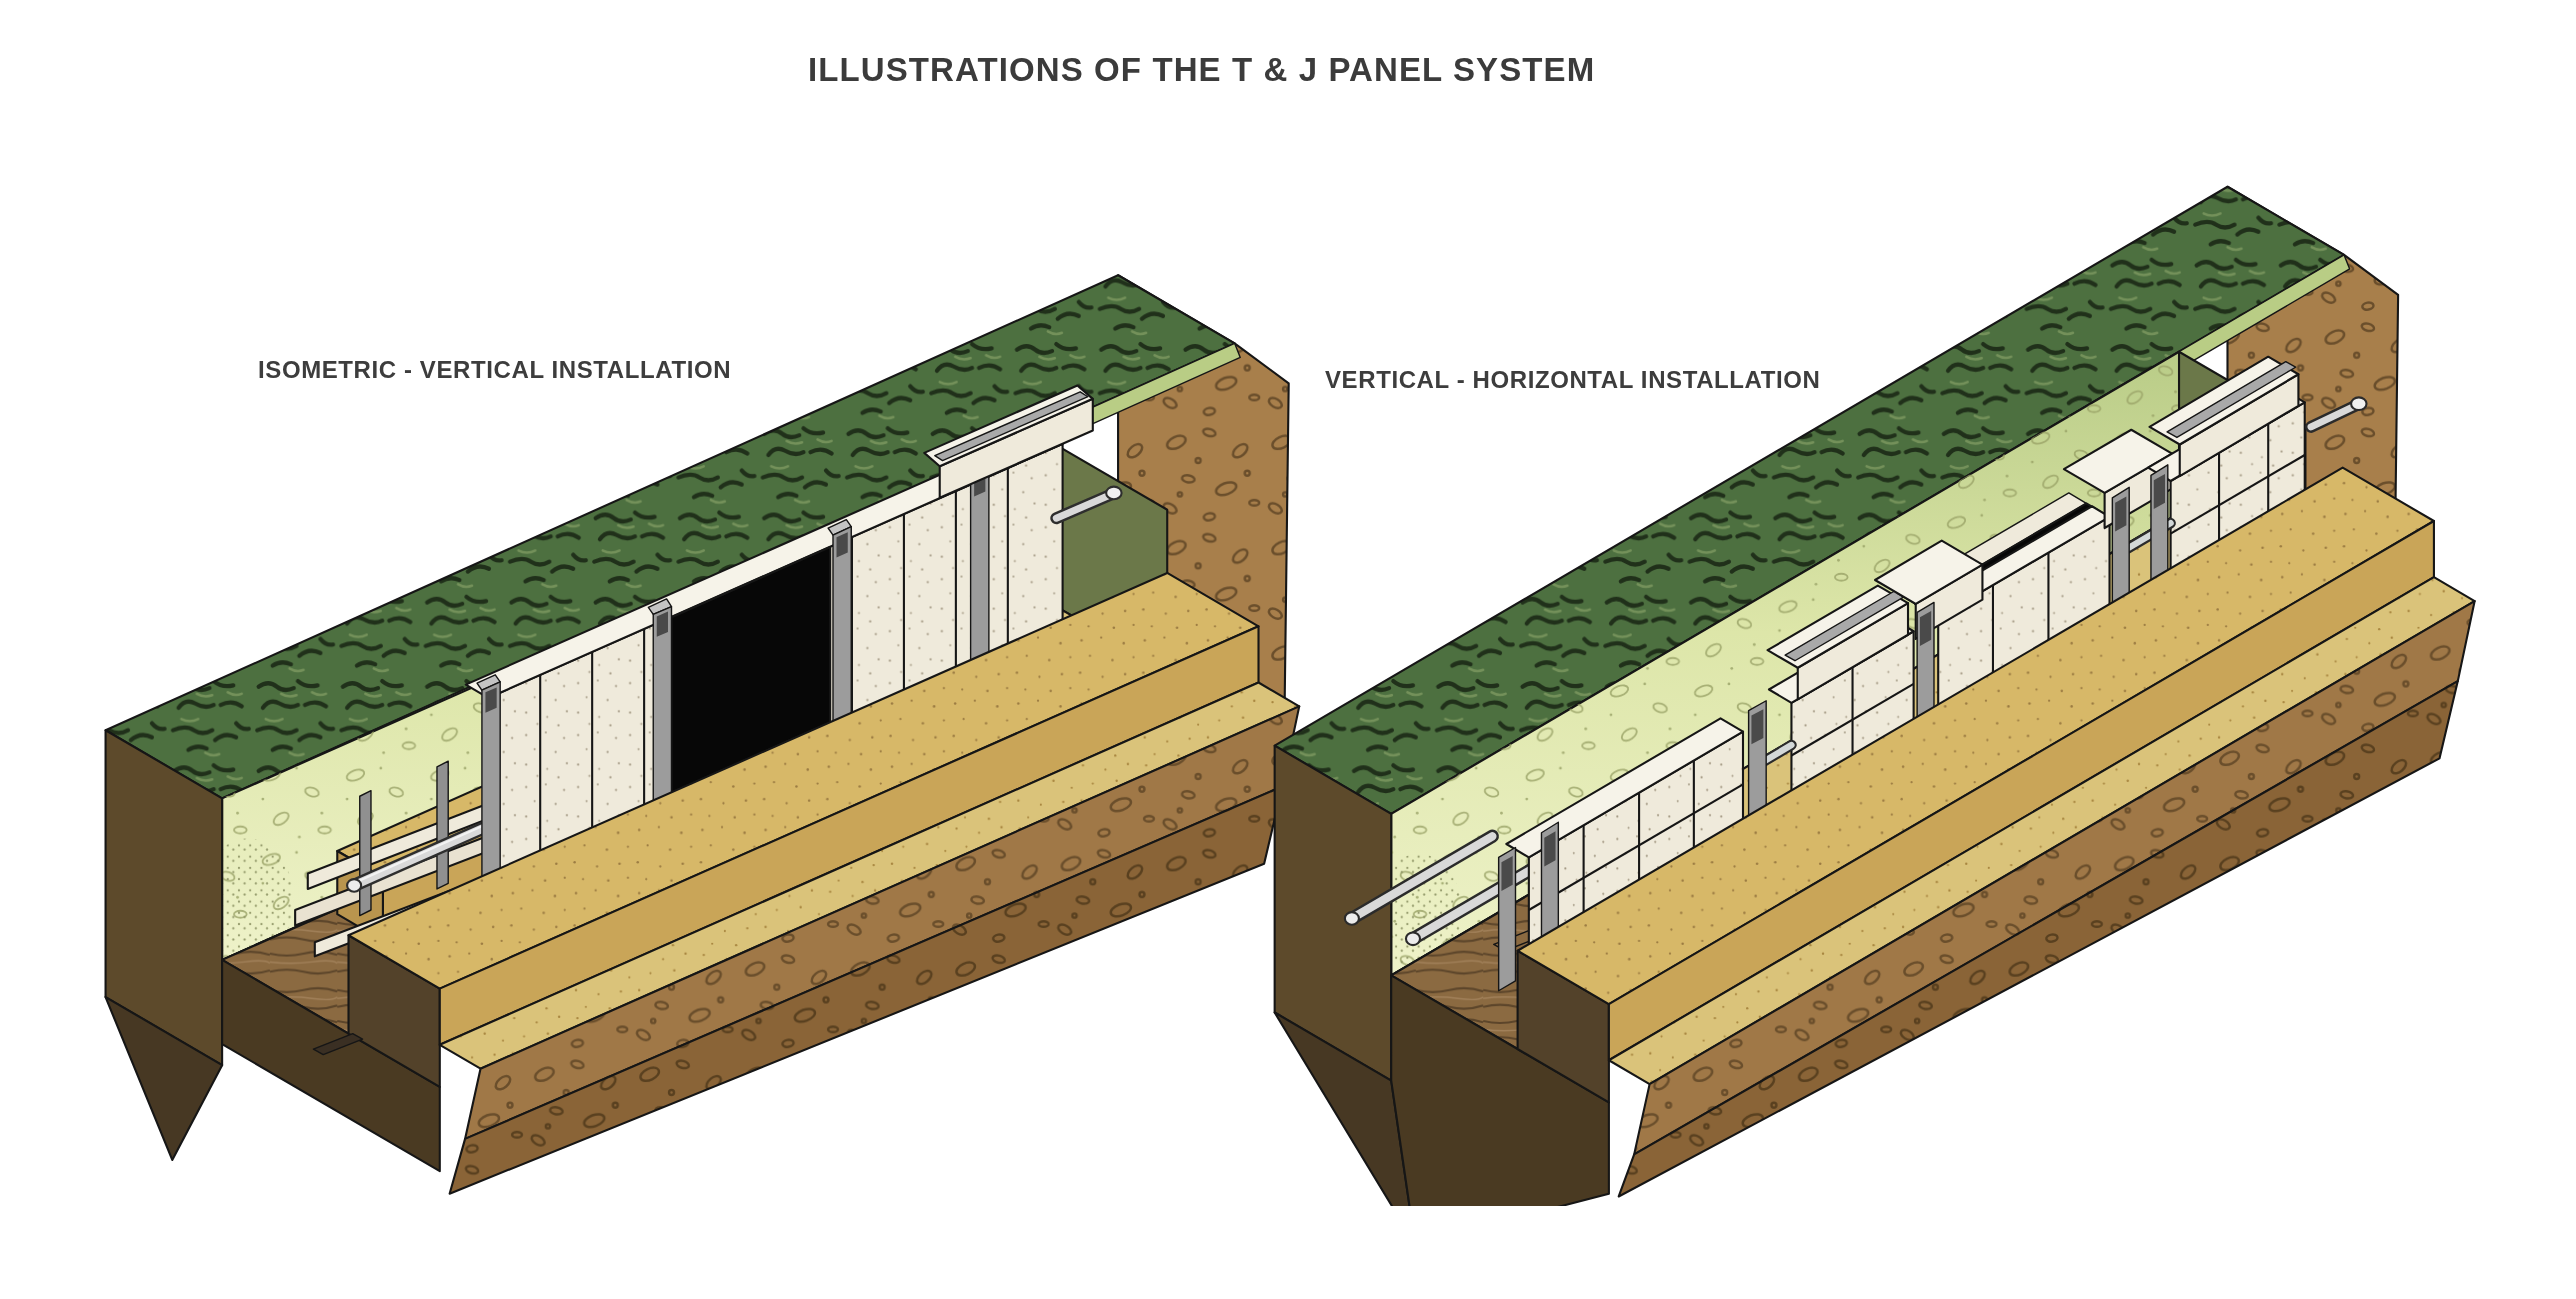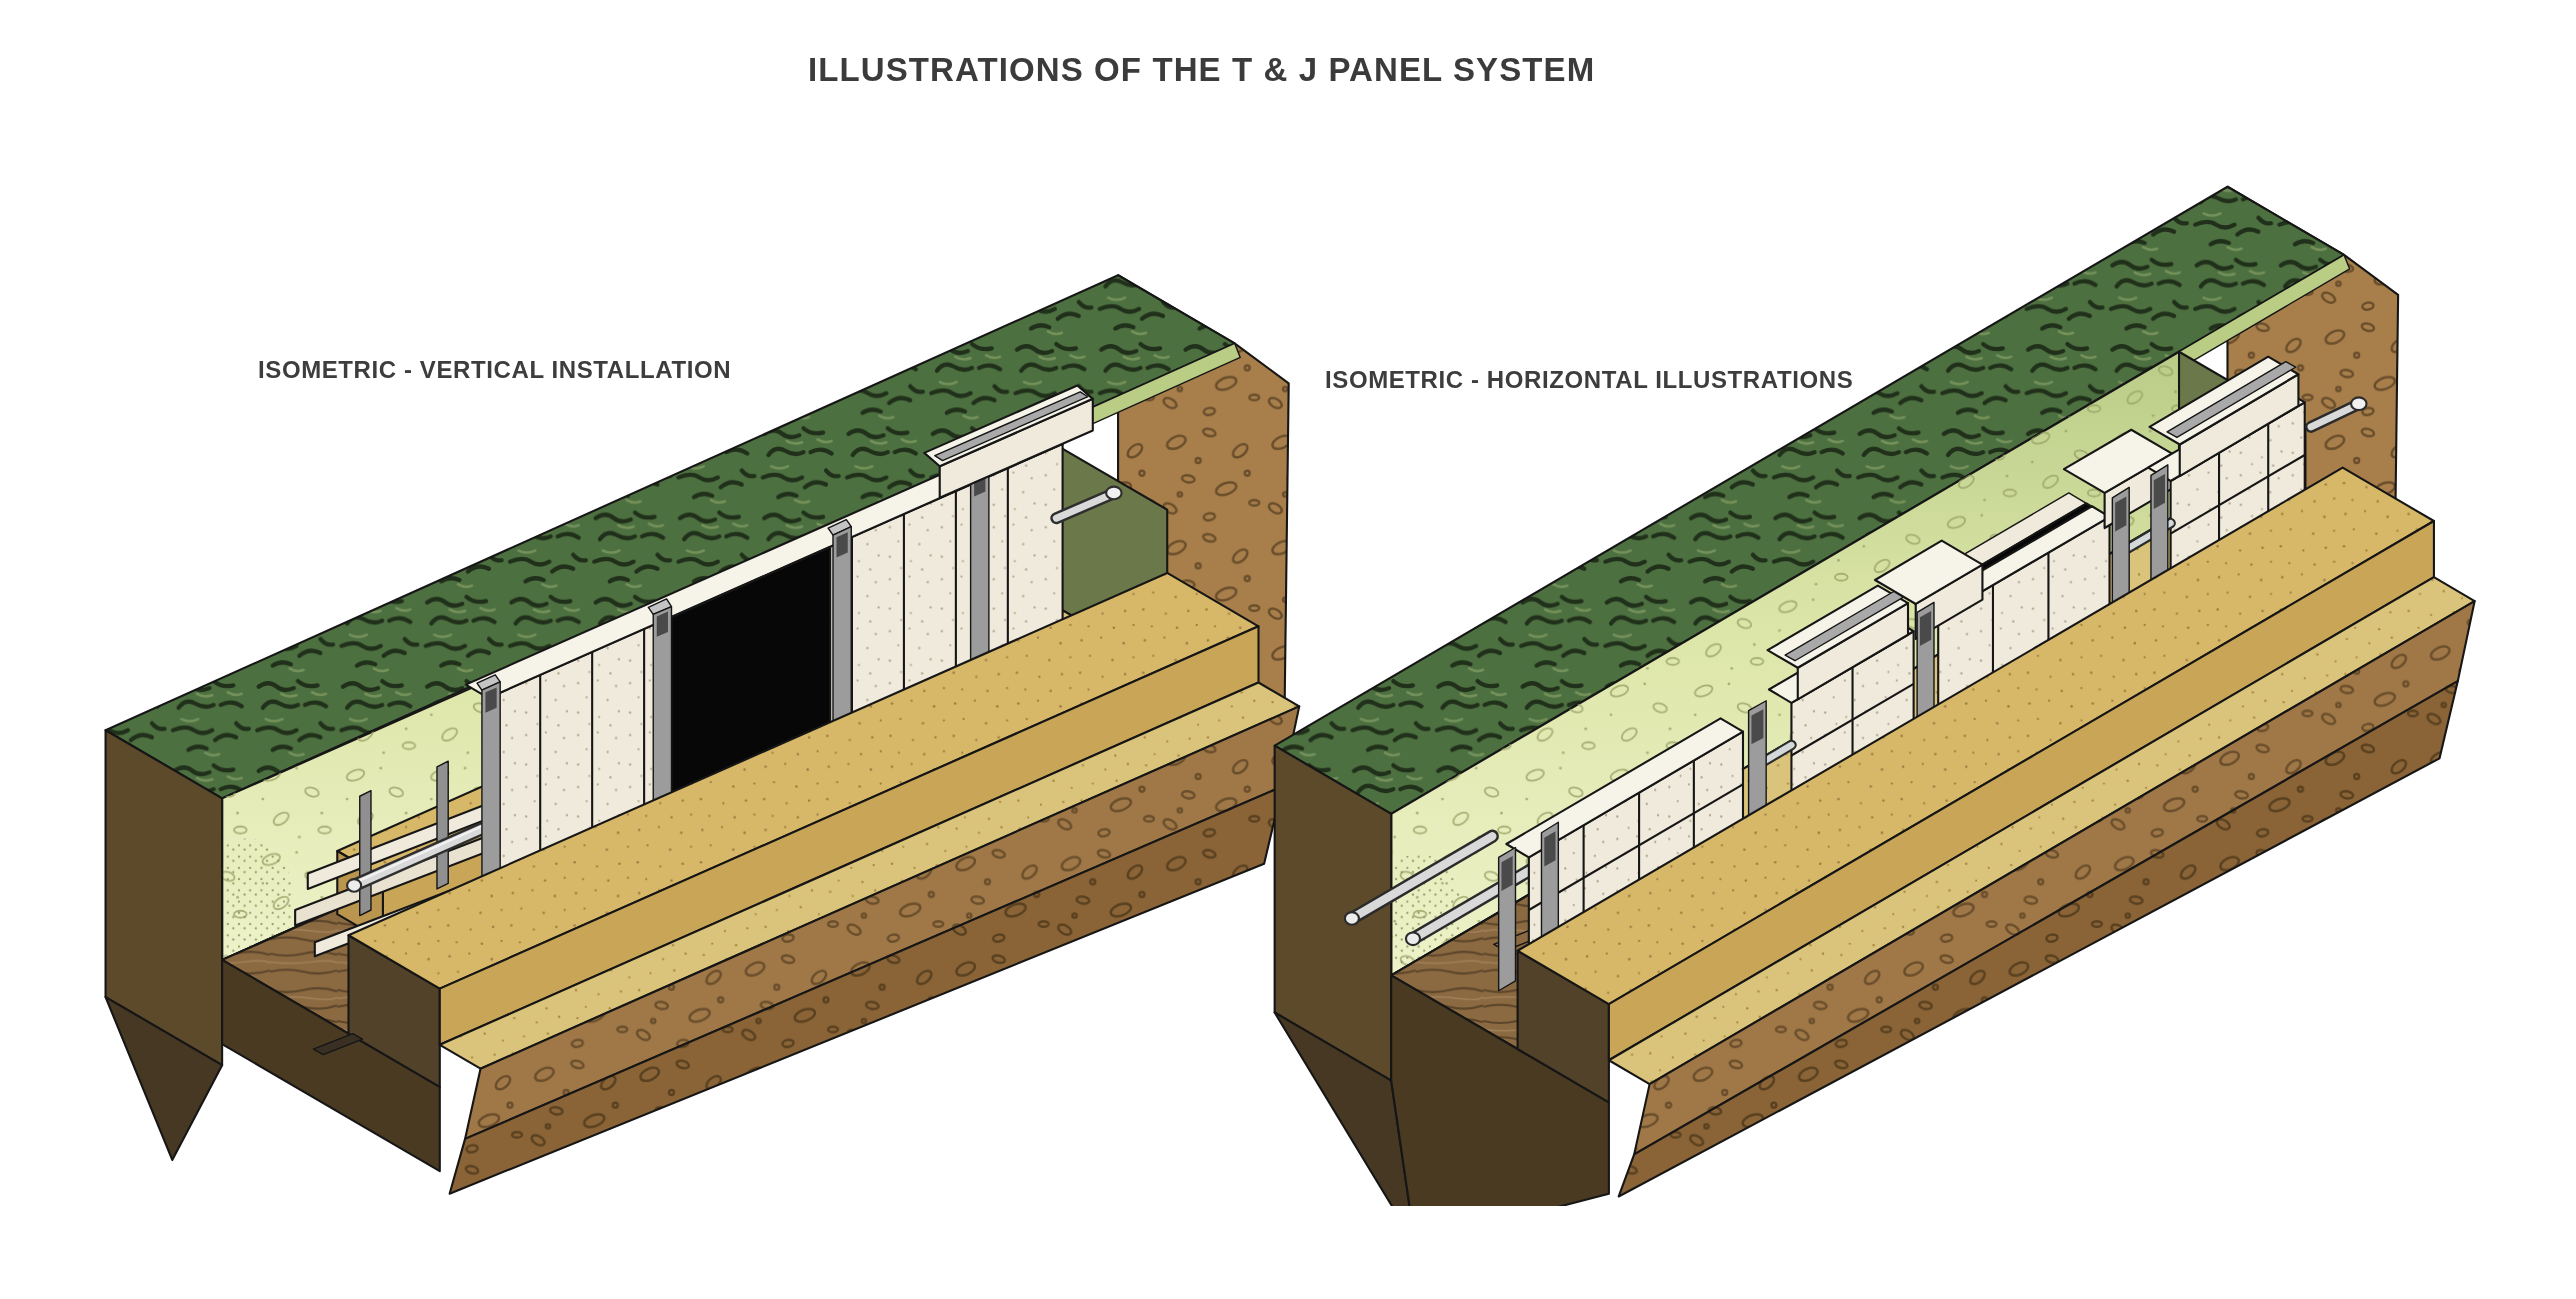--- a/index.html
+++ b/index.html
@@ -393,16 +393,16 @@
       <polygon class="ol" points="2291,1430 3466,742 3466,822 2291,1510" fill="#c9a558"></polygon>
       <polygon class="ol" points="2291,1510 3466,822 3524,856 2349,1544" fill="url(#patFloor)"></polygon>
       <polygon class="ol" points="2349,1544 3524,856 3500,970 2327,1644" fill="url(#patPebbleA)"></polygon>
       <polygon class="ol" points="2327,1644 3500,970 3474,1080 2305,1704" fill="url(#patPebbleB)"></polygon>
     </g>
   </g>
 </svg>
 
 <div id="title">ILLUSTRATIONS OF THE T &amp; J PANEL SYSTEM</div>
 <div id="cap-left" class="caption">ISOMETRIC - VERTICAL INSTALLATION</div>
-<div id="cap-right" class="caption">ISOMETRIC - HORIZONTAL ILLUSTRATIONS</div>
+<div id="cap-right" class="caption">VERTICAL - HORIZONTAL INSTALLATION</div>
 
 </div>
 
 
 </body></html>

